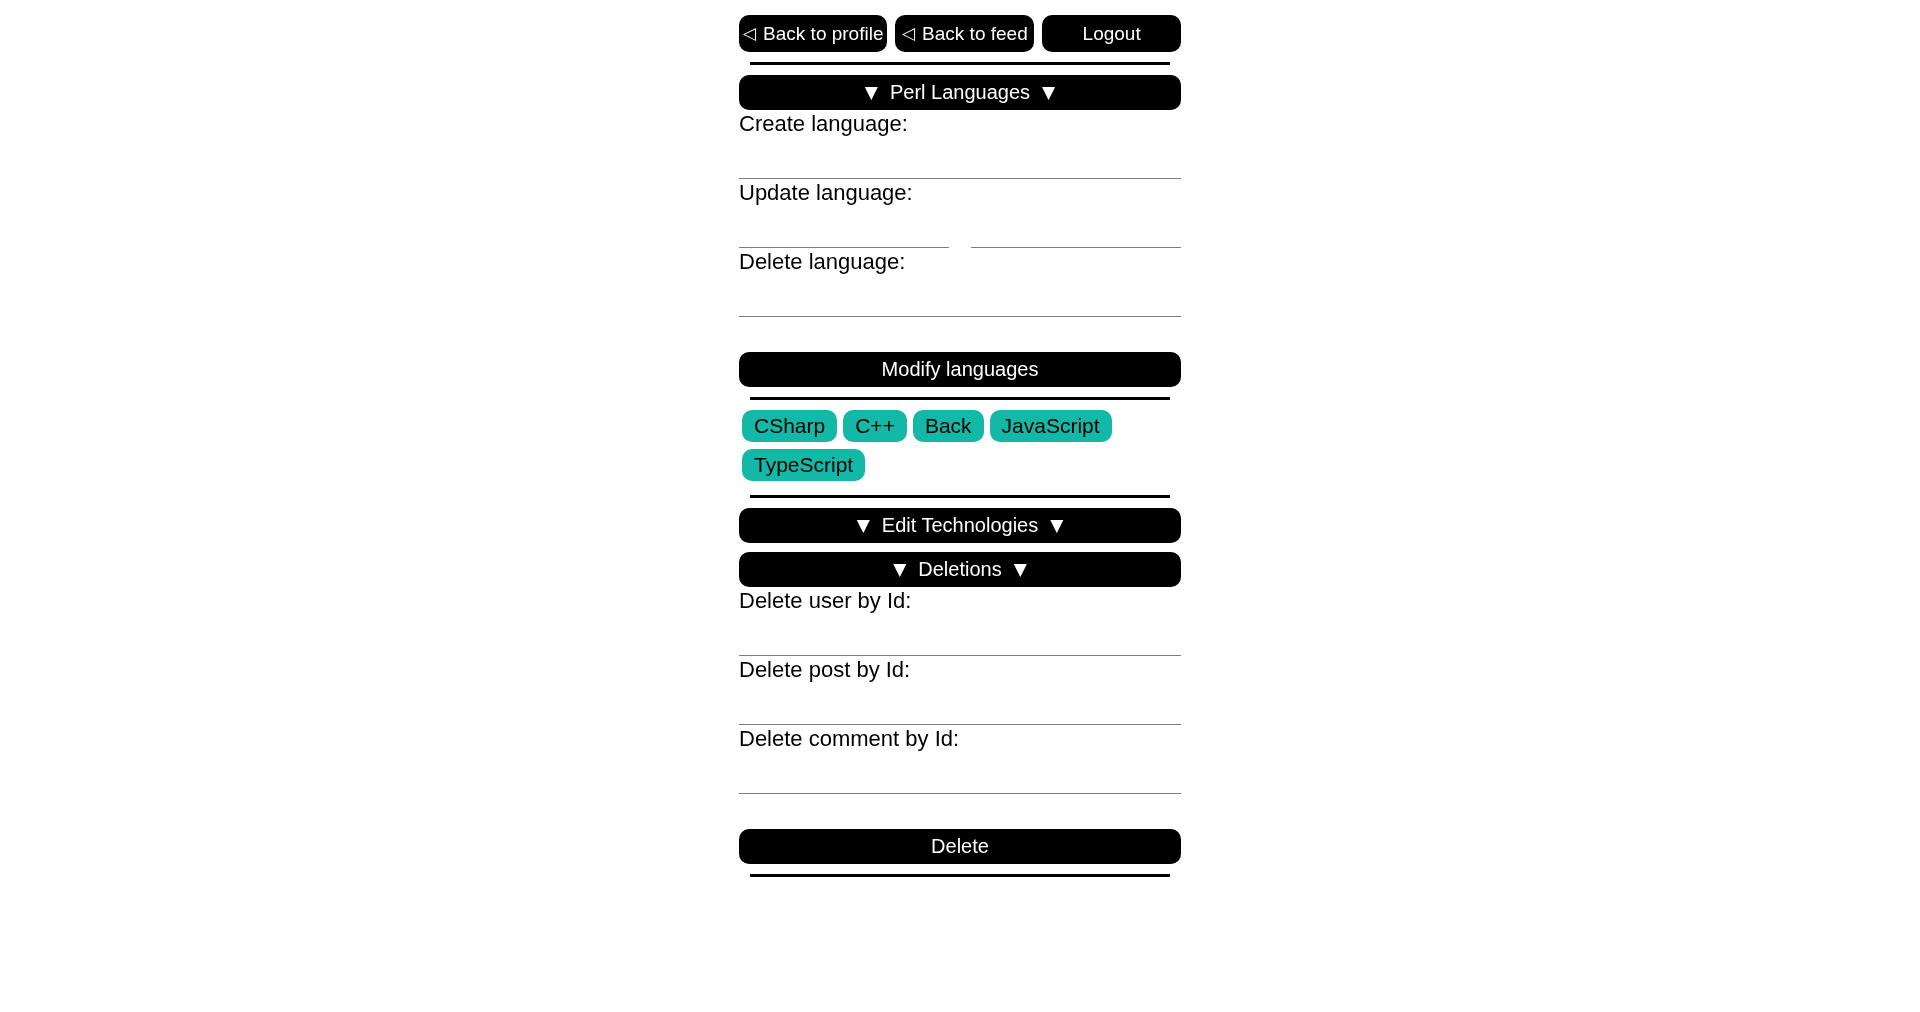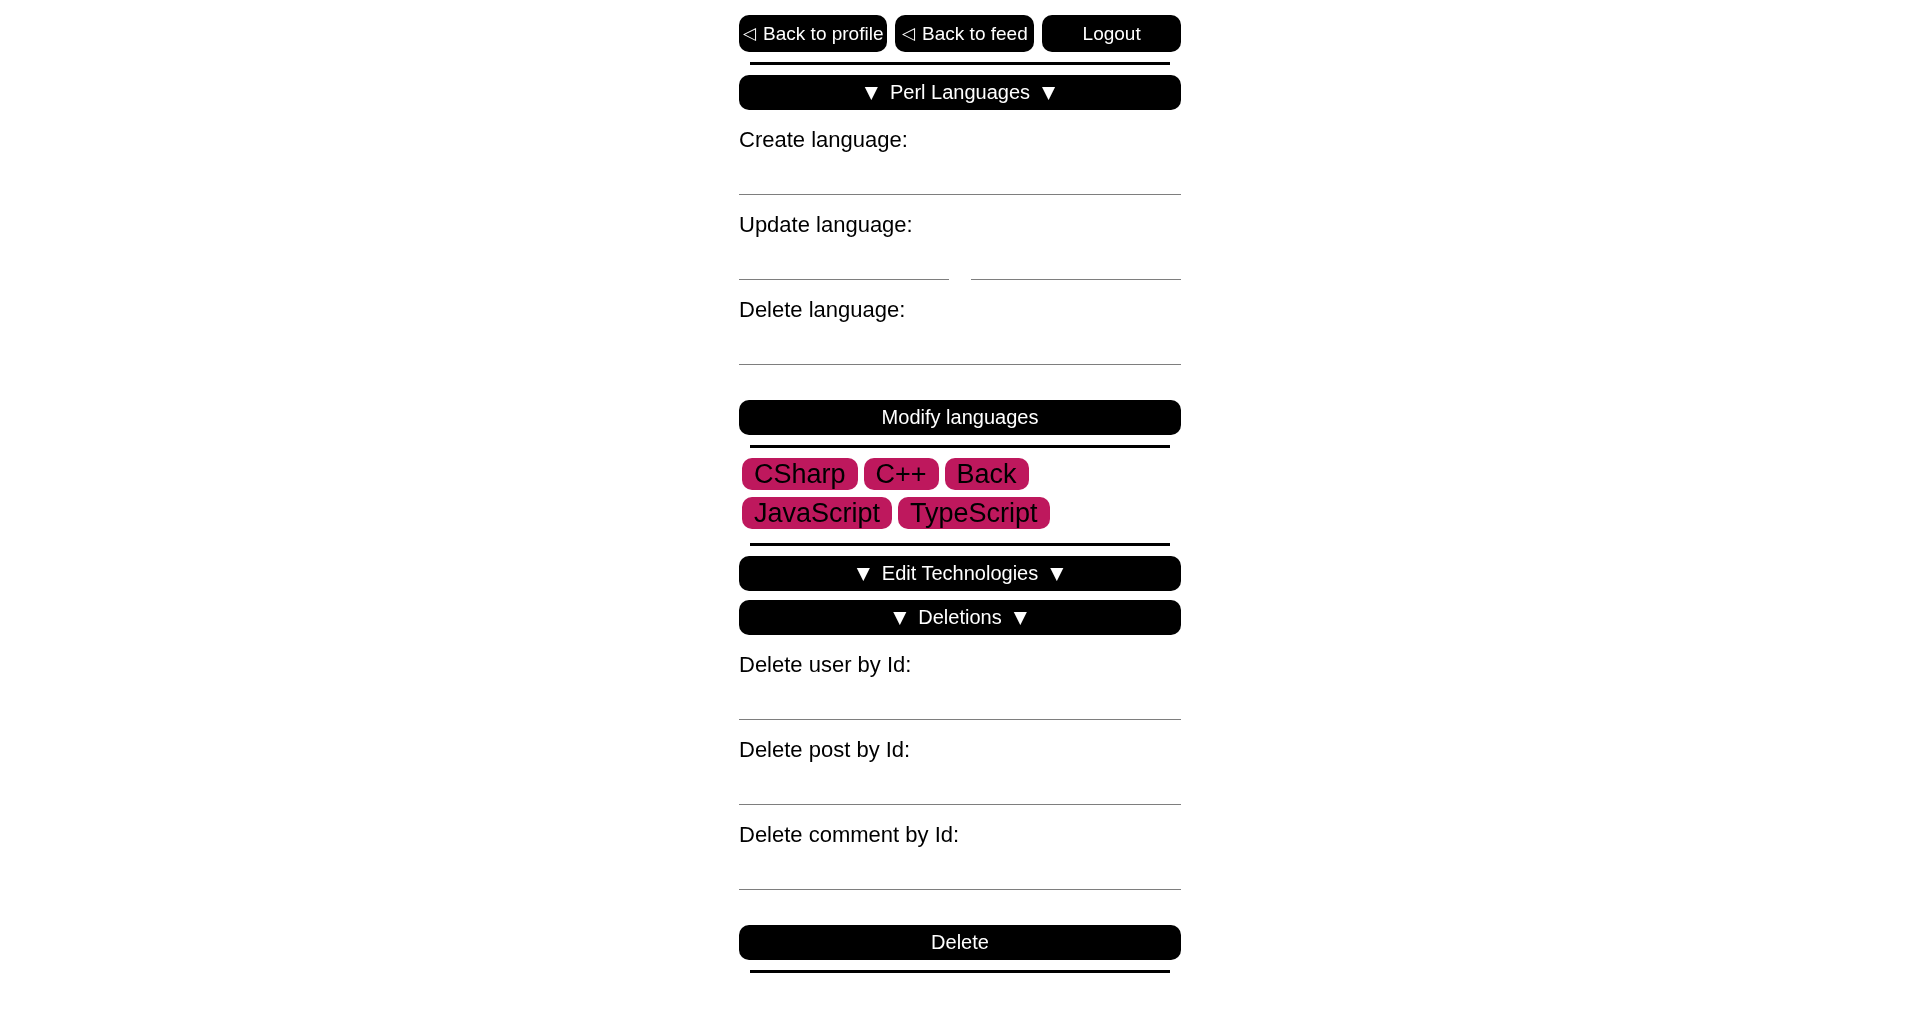--- a/index.html
+++ b/index.html
@@ -54,21 +54,21 @@
     font-family: "DejaVu Sans", sans-serif;
   }
   hr.thick {
     border: none;
     border-top: 3px solid #000000;
     margin: 10px 11px;
   }
   .field-label {
     font-size: 22px;
     line-height: 27px;
-    margin-top: 16px;
+    margin-top: 0;
   }
   .avail-label { margin-top: 14px; }
   input.line {
     display: block;
     width: 100%;
     height: 42px;
     border: none;
     border-bottom: 1px solid #7e7e7e;
     background: transparent;
     outline: none;
@@ -83,25 +83,25 @@
   }
   .input-pair input.line { flex: 1 1 0; min-width: 0; }
   .tags {
     display: flex;
     flex-wrap: wrap;
     gap: 7px 6px;
     margin-top: 5px;
     padding-left: 3px;
   }
   .tag {
-    background: #be185d;
+    background: #14b8a6;
     color: #000000;
     border-radius: 10px;
     padding: 3px 12px;
-    font-size: 27px;
+    font-size: 21px;
     line-height: 26px;
   }
 </style>
 </head>
 <body>
 
 <div class="container">
 
   <div class="btn-row">
     <button class="blk-btn top-btn">

